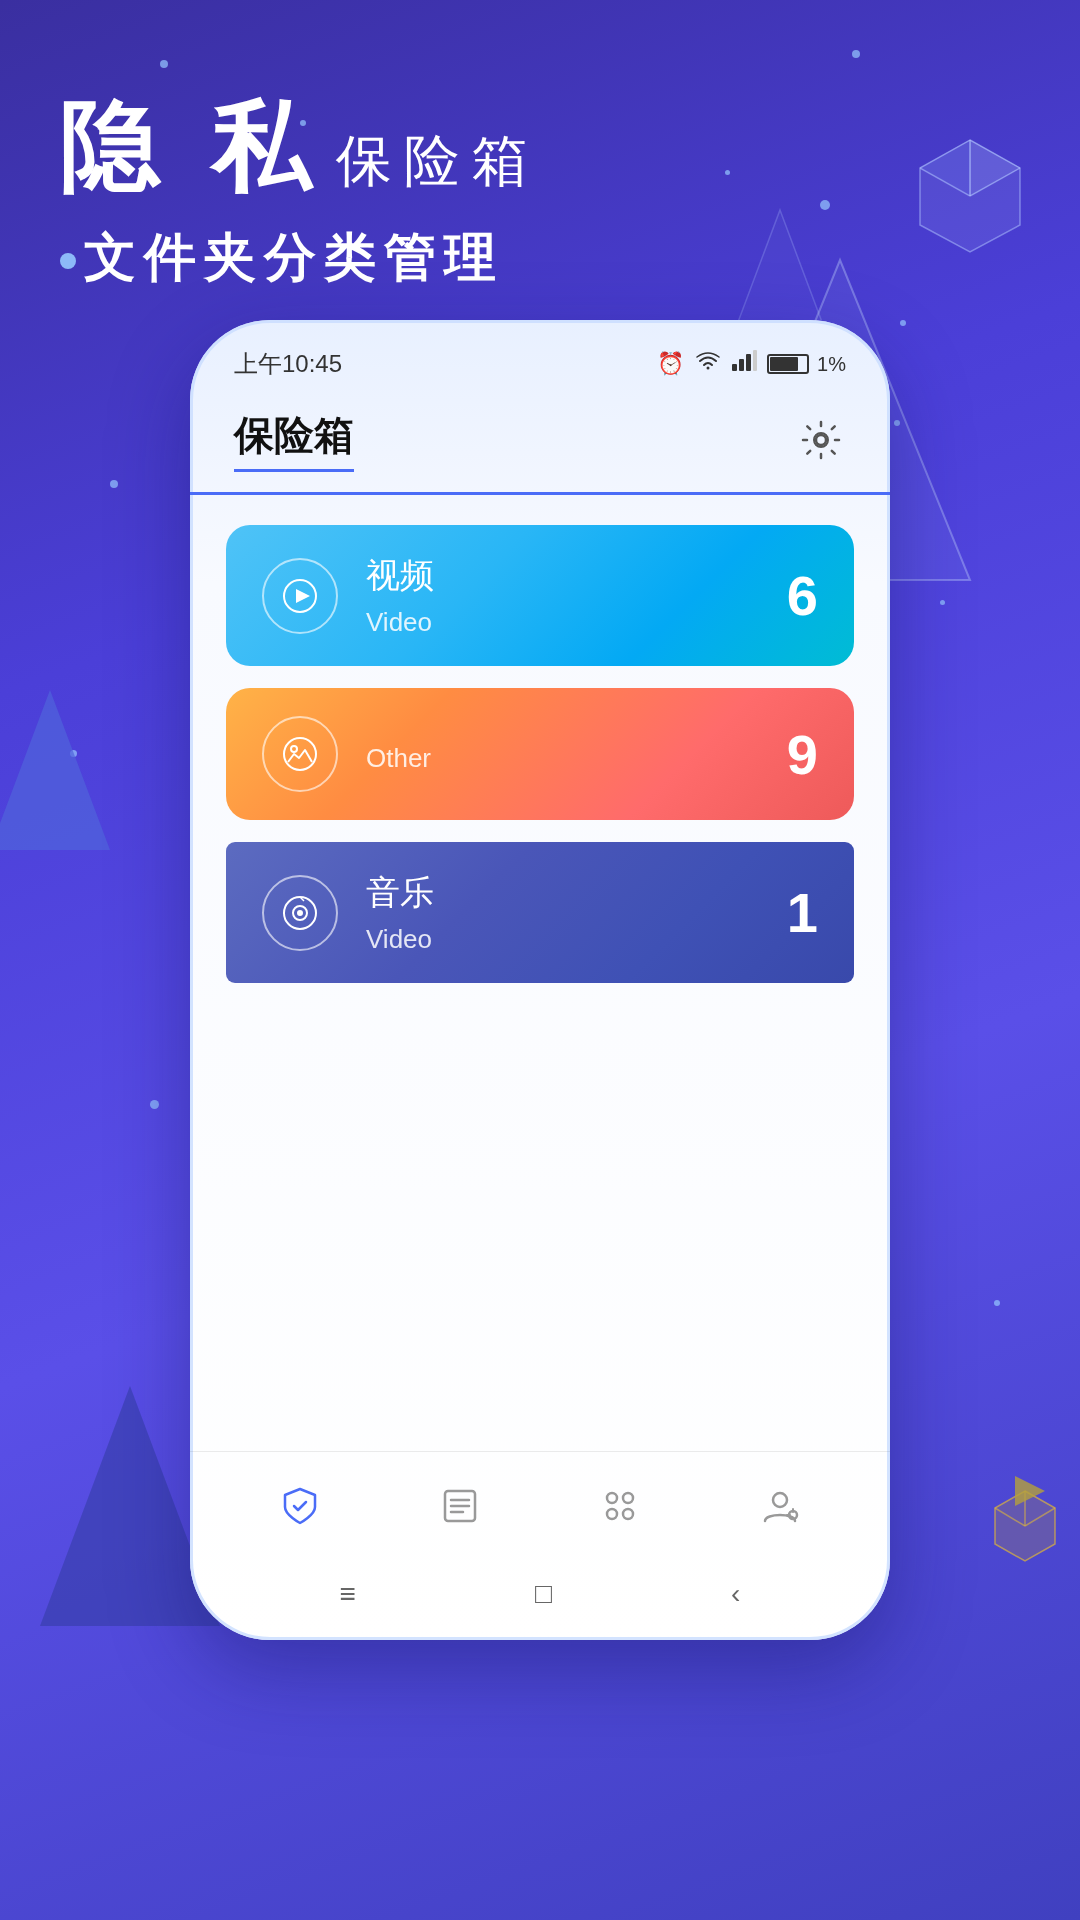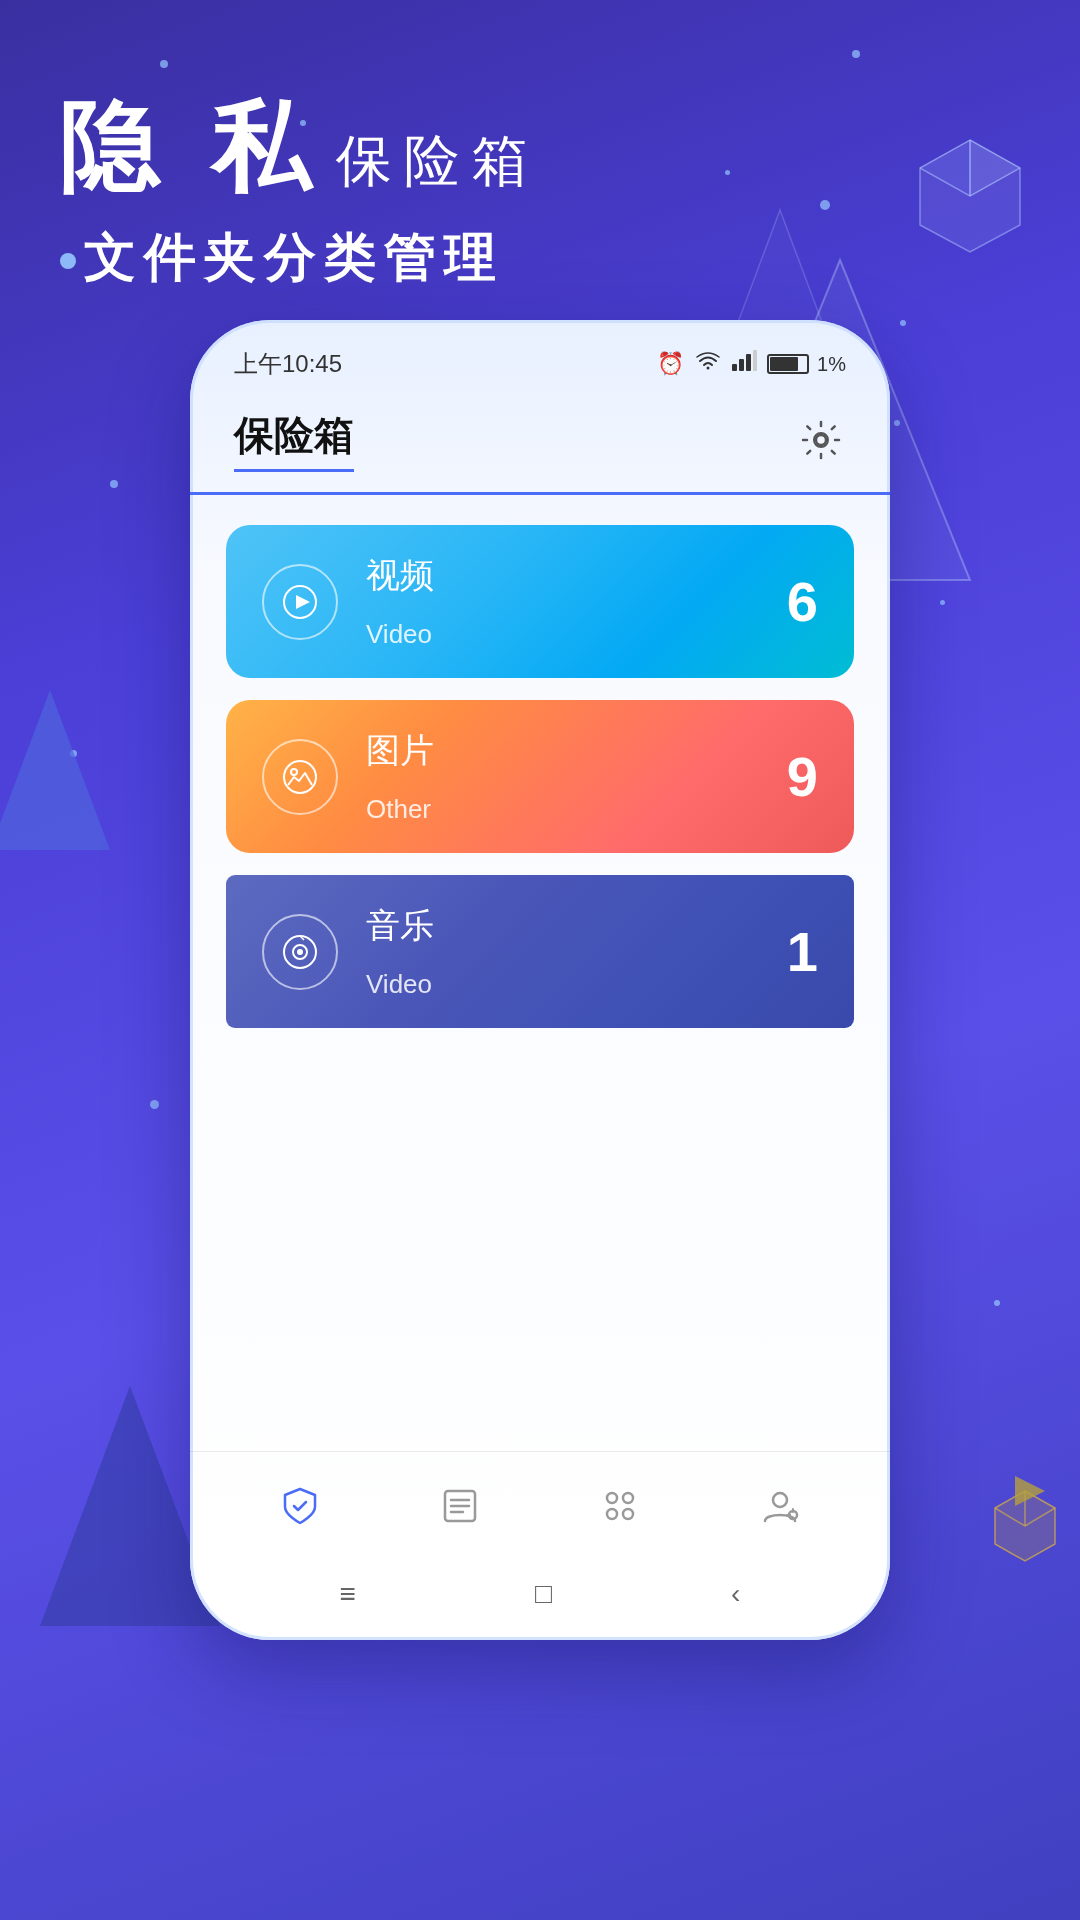--- a/index.html
+++ b/index.html
@@ -207,21 +207,21 @@
     .card-title-zh {
       font-size: 34px;
       font-weight: 400;
       color: white;
       display: block;
     }
     .card-title-en {
       font-size: 26px;
       color: rgba(255,255,255,0.85);
       display: block;
-      margin-top: 20px;
+      margin-top: 8px;
     }
     .card-count {
       font-size: 56px;
       font-weight: 700;
       color: white;
       min-width: 60px;
       text-align: right;
     }
 
     
@@ -467,21 +467,20 @@
 
     <div class="category-card card-photo">
       <div class="card-icon-circle">
         <svg viewBox="0 0 40 40" fill="none" stroke="white" stroke-width="2">
           <circle cx="20" cy="20" r="16"></circle>
           <path d="M8 28 L14 20 L19 24 L25 16 L32 28" stroke="white" stroke-width="2" fill="none" stroke-linejoin="round"></path>
           <circle cx="14" cy="15" r="3" stroke="white" stroke-width="2"></circle>
         </svg>
       </div>
       <div class="card-text">
-        <span class="card-title-zh">图片</span>
         <span class="card-title-en">Other</span>
       </div>
       <span class="card-count">9</span>
     </div>
 
     <div class="category-card card-audio">
       <div class="card-icon-circle">
         <svg viewBox="0 0 40 40" fill="none" stroke="white" stroke-width="2">
           <circle cx="20" cy="20" r="16"></circle>
           <circle cx="20" cy="20" r="7"></circle>

